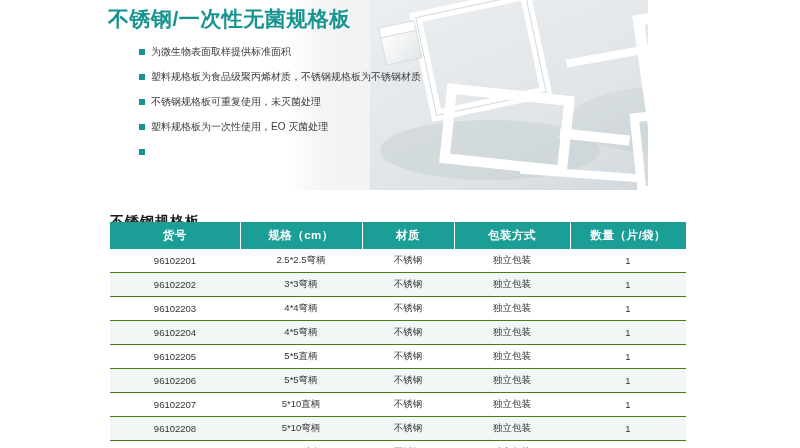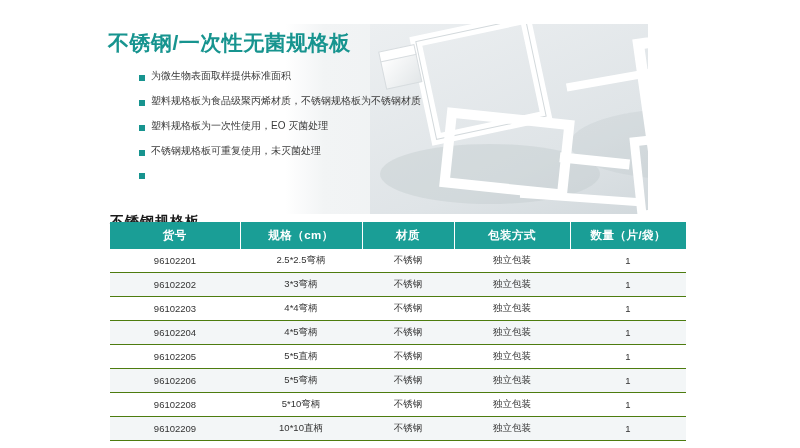--- a/index.html
+++ b/index.html
@@ -15,21 +15,20 @@
     position: relative;
   }
 
   
   .hero {
     position: relative;
     width: 648px;
     height: 190px;
     background: linear-gradient(to right, #ffffff 0%, #ffffff 44%, #f2f4f5 50%, #e9ecee 100%);
     overflow: hidden;
-    margin-top: 24px;
   }
   .hero-art {
     position: absolute;
     left: 370px;
     top: 0;
     width: 430px;
     height: 190px;
     background: linear-gradient(135deg, #e6eaec 0%, #dfe4e7 40%, #cfd6da 100%);
   }
   .hero-art svg { display: block; }
@@ -46,21 +45,21 @@
     color: #17948f;
     letter-spacing: 0.5px;
     line-height: 30px;
     white-space: nowrap;
   }
   .bullets {
     margin-top: 11px;
   }
   .bullet-row {
     display: flex;
-    align-items: center;
+    align-items: flex-start;
     margin-bottom: 12px;
     padding-left: 31px;
   }
   .bullet-sq {
     width: 6px;
     height: 6px;
     background: #17948f;
     margin-top: 4px;
     margin-right: 6px;
     flex: 0 0 auto;
@@ -174,25 +173,25 @@
       <div class="bullet-row">
         <span class="bullet-sq"></span>
         <span class="bullet-txt">为微生物表面取样提供标准面积</span>
       </div>
       <div class="bullet-row">
         <span class="bullet-sq"></span>
         <span class="bullet-txt">塑料规格板为食品级聚丙烯材质，不锈钢规格板为不锈钢材质</span>
       </div>
       <div class="bullet-row">
         <span class="bullet-sq"></span>
+        <span class="bullet-txt">不锈钢规格板可重复使用，未灭菌处理</span>
+      </div>
+      <div class="bullet-row">
+        <span class="bullet-sq"></span>
         <span class="bullet-txt">塑料规格板为一次性使用，EO 灭菌处理</span>
-      </div>
-      <div class="bullet-row">
-        <span class="bullet-sq"></span>
-        <span class="bullet-txt">不锈钢规格板可重复使用，未灭菌处理</span>
       </div>
       <div class="bullet-row">
         <span class="bullet-sq"></span>
       </div>
     </div>
   </div>
 </div>
 
 <div class="section-title">不锈钢规格板</div>
 
@@ -251,20 +250,27 @@
         <td>1</td>
       </tr>
       <tr>
         <td>96102206</td>
         <td>5*5弯柄</td>
         <td>不锈钢</td>
         <td>独立包装</td>
         <td>1</td>
       </tr>
       <tr>
+        <td>96102207</td>
+        <td>5*10直柄</td>
+        <td>不锈钢</td>
+        <td>独立包装</td>
+        <td>1</td>
+      </tr>
+      <tr>
         <td>96102208</td>
         <td>5*10弯柄</td>
         <td>不锈钢</td>
         <td>独立包装</td>
         <td>1</td>
       </tr>
       <tr>
         <td>96102209</td>
         <td>10*10直柄</td>
         <td>不锈钢</td>

